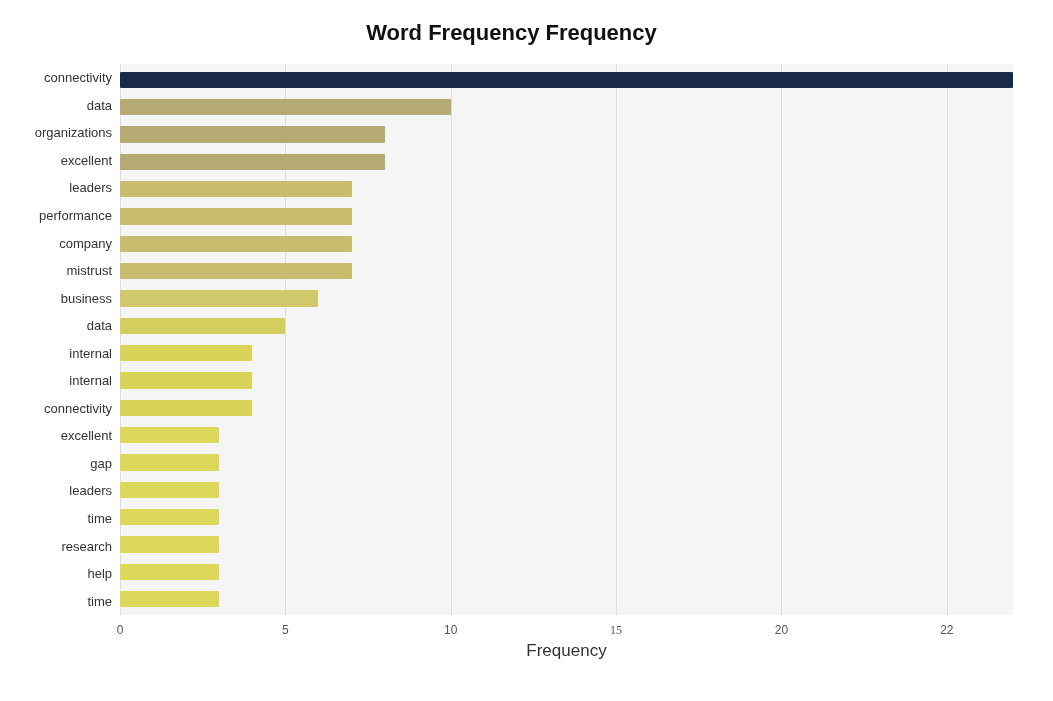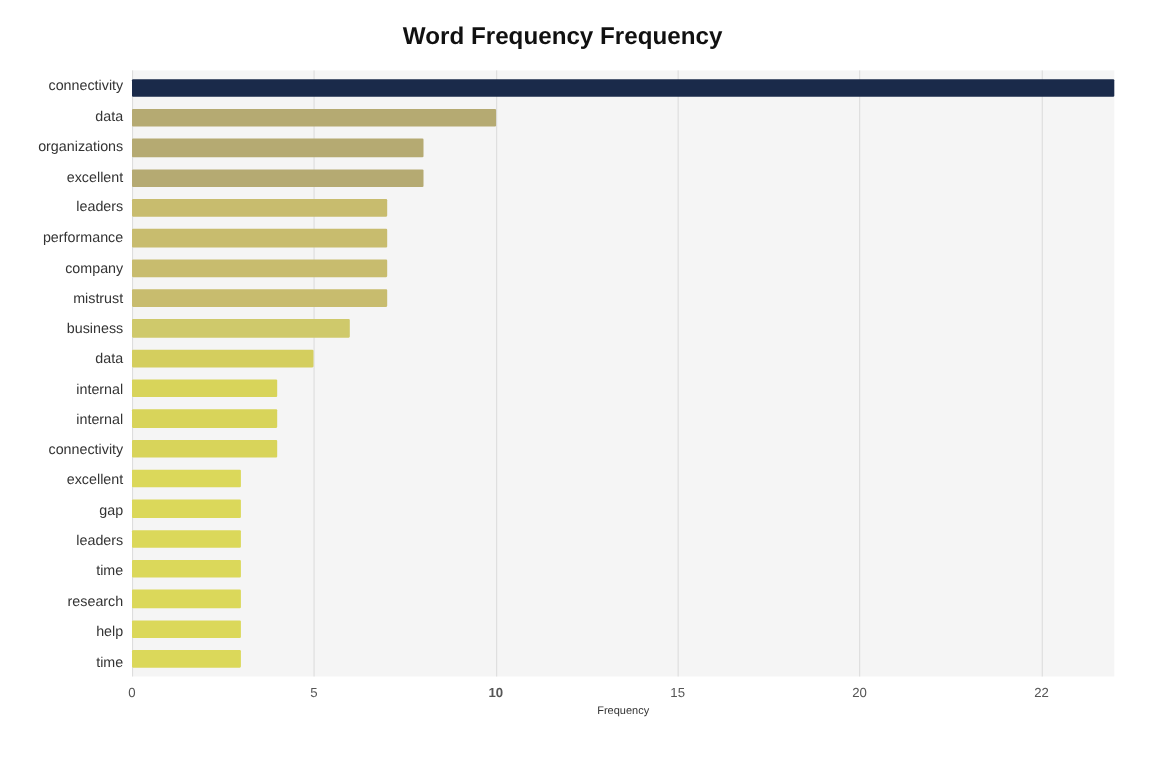--- a/index.html
+++ b/index.html
@@ -100,21 +100,21 @@
     }
     .x-tick {
       position: absolute;
       font-size: 12px;
       color: #555;
       transform: translateX(-50%);
       top: 4px;
     }
     .x-axis-label {
       text-align: center;
-      font-size: 10px;
+      font-size: 17px;
       color: #333;
       margin-top: 2px;
     }
     .bottom-section {
       margin-left: 110px;
     }
   </style>
 </head>
 <body>
 
@@ -217,20 +217,20 @@
             </div>
           </div>
       </div>
     </div>
   </div>
 
   <div class="bottom-section">
     <div class="x-axis" id="x-axis" style="position:relative; height:20px;">
         <span class="x-tick" style="left: 0%;">0</span>
         <span class="x-tick" style="left: 18.5185%;">5</span>
-        <span class="x-tick" style="left: 37.037%; font-weight: bold;">10</span>
-        <span class="x-tick" style="left: 55.5556%;">15</span>
+        <span class="x-tick" style="left: 37.037%;">10</span>
+        <span class="x-tick" style="left: 55.5556%; font-family: Liberation Serif, serif;">15</span>
         <span class="x-tick" style="left: 74.0741%;">20</span>
         <span class="x-tick" style="left: 92.5926%;">22</span>
       </div>
     <div class="x-axis-label">Frequency</div>
   </div>
 </div>
 
 </body></html>

